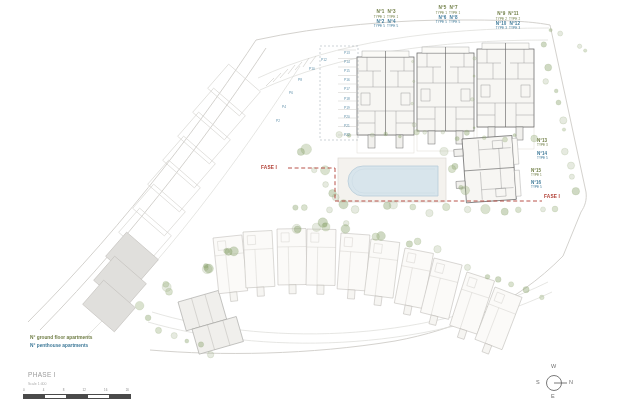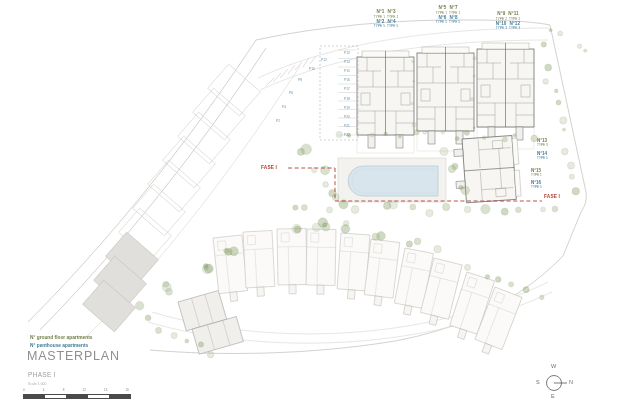--- a/index.html
+++ b/index.html
@@ -357,21 +357,20 @@
       <div class="n b">N°16</div>
       <div class="t b">TYPE 5</div>
     </div>
 
     <div class="fase" style="left:261px;top:164px;">FASE I</div>
     <div class="fase" style="left:544px;top:193px;">FASE I</div>
 
     <div class="leg g" style="left:30px;top:334px;">N° ground floor apartments</div>
     <div class="leg b" style="left:30px;top:342px;">N° penthouse apartments</div>
 
-    <div class="mtitle">MASTERPLAN</div>
     <div class="mphase">PHASE I</div>
     <div class="mscale">Scale 1:400</div>
     <div class="ticks">
       <span>0</span>
       <span>4</span>
       <span>8</span>
       <span>12</span>
       <span>16</span>
       <span>20</span>
     </div>

